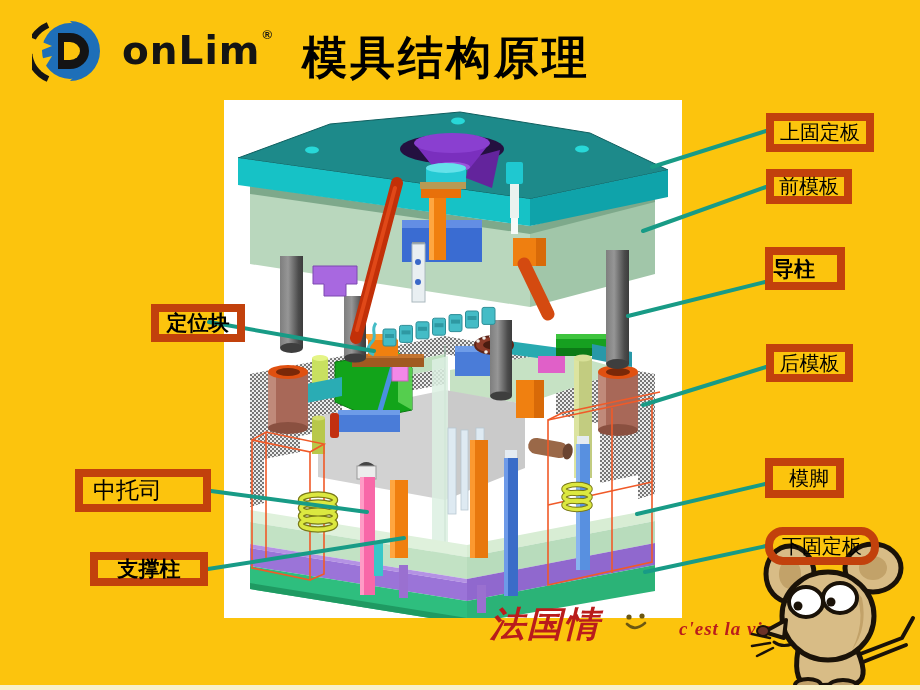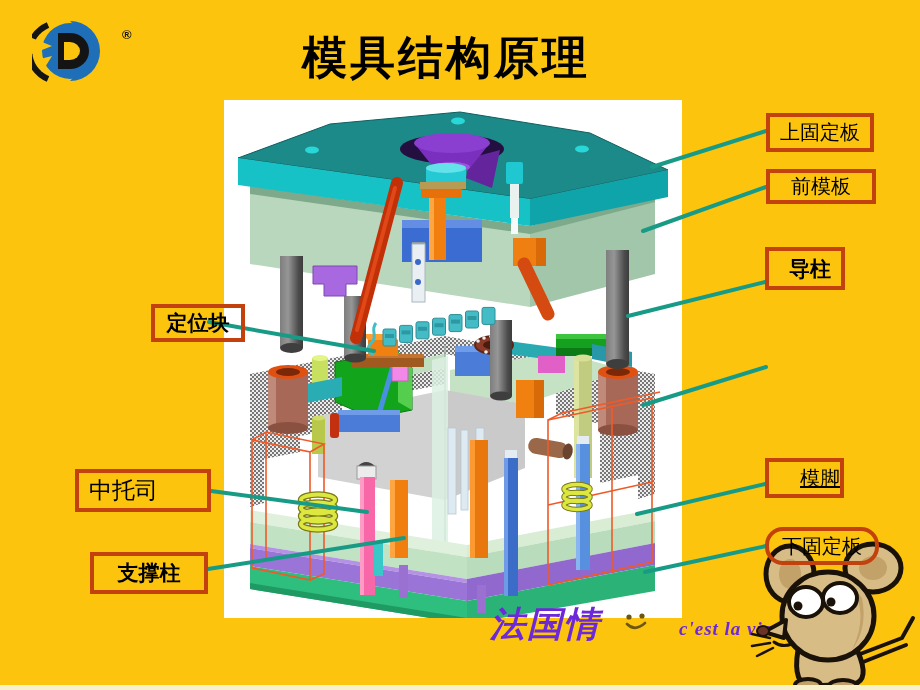--- a/index.html
+++ b/index.html
@@ -17,27 +17,27 @@
          font-weight:bold;font-size:45px;color:#000000;letter-spacing:3px;line-height:60px;white-space:nowrap;}
 
   
   .panel{position:absolute;left:224px;top:100px;width:458px;height:518px;background:#fff;}
   .panel svg{display:block;}
 
   
   .leaders{position:absolute;left:0;top:0;width:920px;height:690px;pointer-events:none;}
 
   
-  .callout{position:absolute;box-sizing:border-box;border:4px solid #c2410c;background:transparent;
+  .callout{position:absolute;box-sizing:border-box;border:8px solid #c2410c;background:transparent;
            display:flex;align-items:center;justify-content:center;color:#000;
            font-family:"Liberation Serif","DejaVu Serif",serif;white-space:nowrap;z-index:30;}
 
   
   .slogan{position:absolute;left:490px;top:604px;display:flex;align-items:flex-end;z-index:10;
-          color:#6d28d9;font-family:"Liberation Serif","DejaVu Serif",serif;font-style:italic;gap:21px;}
+          color:#b91c1c;font-family:"Liberation Serif","DejaVu Serif",serif;font-style:italic;gap:21px;}
   .slogan .cn{font-size:35px;font-weight:bold;line-height:1.2;letter-spacing:2px;}
   .slogan .smiley{margin:0 1px 14px 1px;}
   .slogan .fr{font-size:19px;font-weight:bold;margin:0 0 6px 8px;letter-spacing:1px;}
 
   .mouse{position:absolute;left:750px;top:538px;z-index:20;}
   .bottom-strip{position:absolute;left:0;top:685px;width:920px;height:5px;background:#F8F0CA;z-index:40;}
 </style>
 </head>
 <body>
 
@@ -46,20 +46,21 @@
   <div class="logo">
     <svg width="88" height="64" viewBox="0 0 88 64">
       <path d="M16,7 A33,30 0 0 0 16,61" stroke="#141414" stroke-width="6" fill="none"></path>
       <circle cx="38" cy="33" r="28" fill="#1E6FB8"></circle>
       <path d="M38,3 A30,30 0 0 1 38,63 L50,50 A18,18 0 0 0 50,16 Z" fill="#1E6FB8"></path>
       <polygon points="0,20 20,28 0,36" fill="#FCC40D"></polygon>
       <polygon points="4,42 20,38 10,54" fill="#FCC40D"></polygon>
       <path d="M26,15 h12 a19,18 0 0 1 0,36 h-12 z" fill="#141414"></path>
       <path d="M32,24 h6 a10,9 0 0 1 0,18 h-6 z" fill="#FCC40D"></path>
     </svg>
+    <span class="logo-word">onLim</span>
     <span class="logo-reg">®</span>
   </div>
 
   <div class="title">模具结构原理</div>
 
   <div class="panel">
     <svg width="458" height="518" viewBox="224 100 458 518">
       <defs>
         <pattern id="hatch" width="4" height="4" patternUnits="userSpaceOnUse">
           <rect width="4" height="4" fill="#ECECEC"></rect>
@@ -340,36 +341,39 @@
     <line x1="20" y1="100" x2="2" y2="96" stroke="#1A1208" stroke-width="2.5" stroke-linecap="round"></line>
     <line x1="20" y1="105" x2="2" y2="108" stroke="#1A1208" stroke-width="2.5" stroke-linecap="round"></line>
     <line x1="23" y1="110" x2="7" y2="118" stroke="#1A1208" stroke-width="2.5" stroke-linecap="round"></line>
     <ellipse cx="58" cy="147" rx="13" ry="6" fill="#C2A269" stroke="#1A1208" stroke-width="4"></ellipse>
     <ellipse cx="93" cy="148" rx="14" ry="6" fill="#C2A269" stroke="#1A1208" stroke-width="4"></ellipse>
   </svg>
 
   <div class="callout" style="left:766px;top:113px;width:108px;height:39px;font-size:20px;">
     <span>上固定板</span>
   </div>
-  <div class="callout" style="left:766px;top:169px;width:110px;height:35px;font-size:20px;">
+  <div class="callout" style="left:766px;top:169px;width:86px;height:35px;font-size:20px;">
     <span>前模板</span>
   </div>
-  <div class="callout" style="left:765px;top:247px;width:80px;height:43px;font-size:21px;font-weight:bold;justify-content:flex-start;padding-left:20px;">
+  <div class="callout" style="left:765px;top:247px;width:80px;height:43px;font-size:21px;font-weight:bold;justify-content:flex-start;padding-left:0;">
     <span>导柱</span>
   </div>
-  <div class="callout" style="left:765px;top:458px;width:79px;height:40px;font-size:20px;justify-content:flex-end;padding-left:8px;text-decoration:underline;">
+  <div class="callout" style="left:766px;top:344px;width:87px;height:38px;font-size:20px;">
+    <span>后模板</span>
+  </div>
+  <div class="callout" style="left:765px;top:458px;width:79px;height:40px;font-size:20px;justify-content:flex-start;padding-left:16px;">
     <span>模脚</span>
   </div>
   <div class="callout" style="left:765px;top:527px;width:114px;height:38px;font-size:20px;border-radius:18px;">
     <span>下固定板</span>
   </div>
   <div class="callout" style="left:115px;top:304px;width:94px;height:38px;font-size:21px;font-weight:bold;margin-left:36px;">
     <span>定位块</span>
   </div>
   <div class="callout" style="left:75px;top:469px;width:136px;height:43px;font-size:23px;font-weight:normal;justify-content:flex-start;padding-left:10px;">
     <span>中托司</span>
   </div>
-  <div class="callout" style="left:90px;top:552px;width:118px;height:42px;font-size:21px;font-weight:bold;">
+  <div class="callout" style="left:90px;top:552px;width:118px;height:34px;font-size:21px;font-weight:bold;">
     <span>支撑柱</span>
   </div>
 
   <div class="bottom-strip"></div>
 </div>
 
 </body></html>

